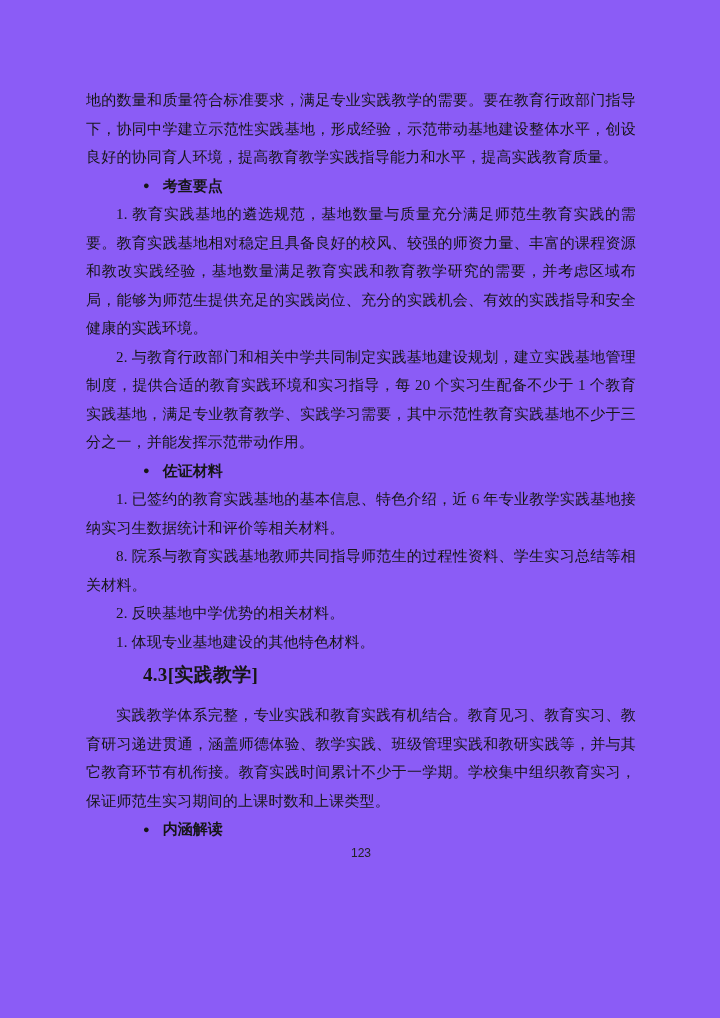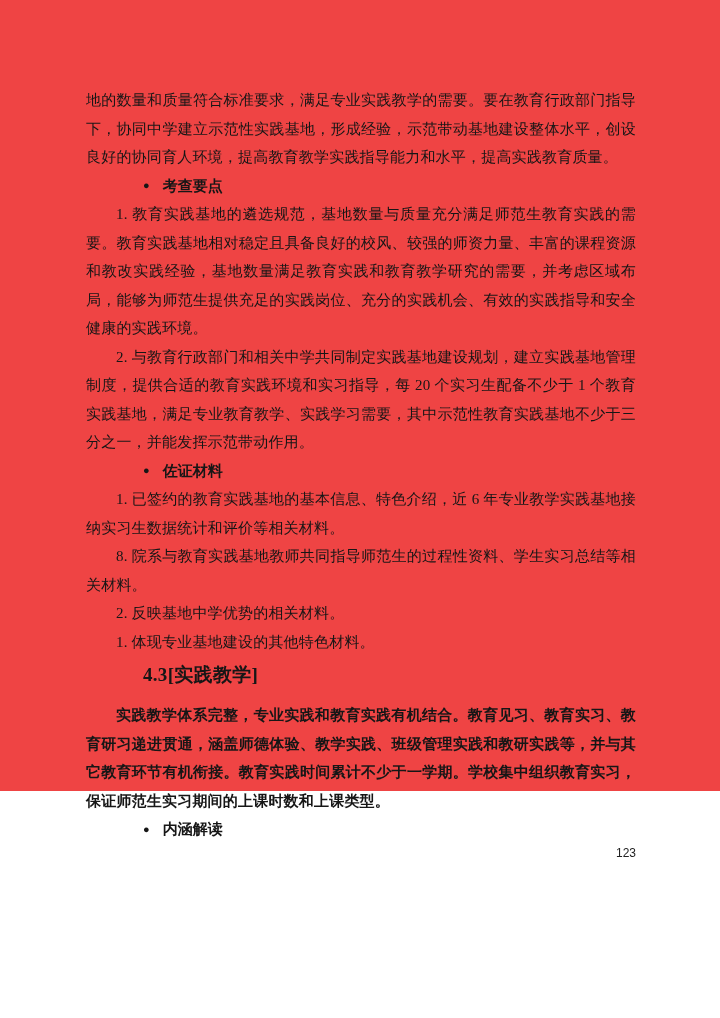--- a/index.html
+++ b/index.html
@@ -10,38 +10,38 @@
   body {
     width: 720px;
     height: 1018px;
     font-family: "Liberation Serif", "DejaVu Serif", serif;
     color: #161616;
     overflow: hidden;
   }
   .page {
     box-sizing: border-box;
     width: 720px;
-    height: 791px;
+    height: 1018px;
     padding: 86px 84px 0 86px;
-    background: #ef4444;
+    background: #8b5cf6;
   }
   p.body-text {
     margin: 0;
     font-size: 15px;
     line-height: 28.5px;
     text-align: justify;
     text-justify: inter-character;
     text-indent: 2em;
     letter-spacing: 0.2px;
   }
   p.no-indent {
     text-indent: 0;
   }
   p.bold-para {
-    font-weight: bold;
+    font-weight: normal;
   }
   .bullet-heading {
     font-size: 15px;
     font-weight: bold;
     line-height: 28.5px;
     padding-left: 57px;
     display: flex;
     align-items: center;
   }
   .bullet-dot {
@@ -54,21 +54,21 @@
   .section-heading {
     font-size: 19px;
     font-weight: bold;
     margin: 7px 0 14px 0;
     padding-left: 57px;
     line-height: 24px;
     letter-spacing: 0.3px;
   }
   .page-number {
     margin-top: 2px;
-    text-align: right;
+    text-align: center;
     font-size: 12px;
     font-family: "Liberation Sans", "DejaVu Sans", sans-serif;
     color: #222222;
   }
 </style>
 </head>
 <body>
 
 <div class="page">
 

